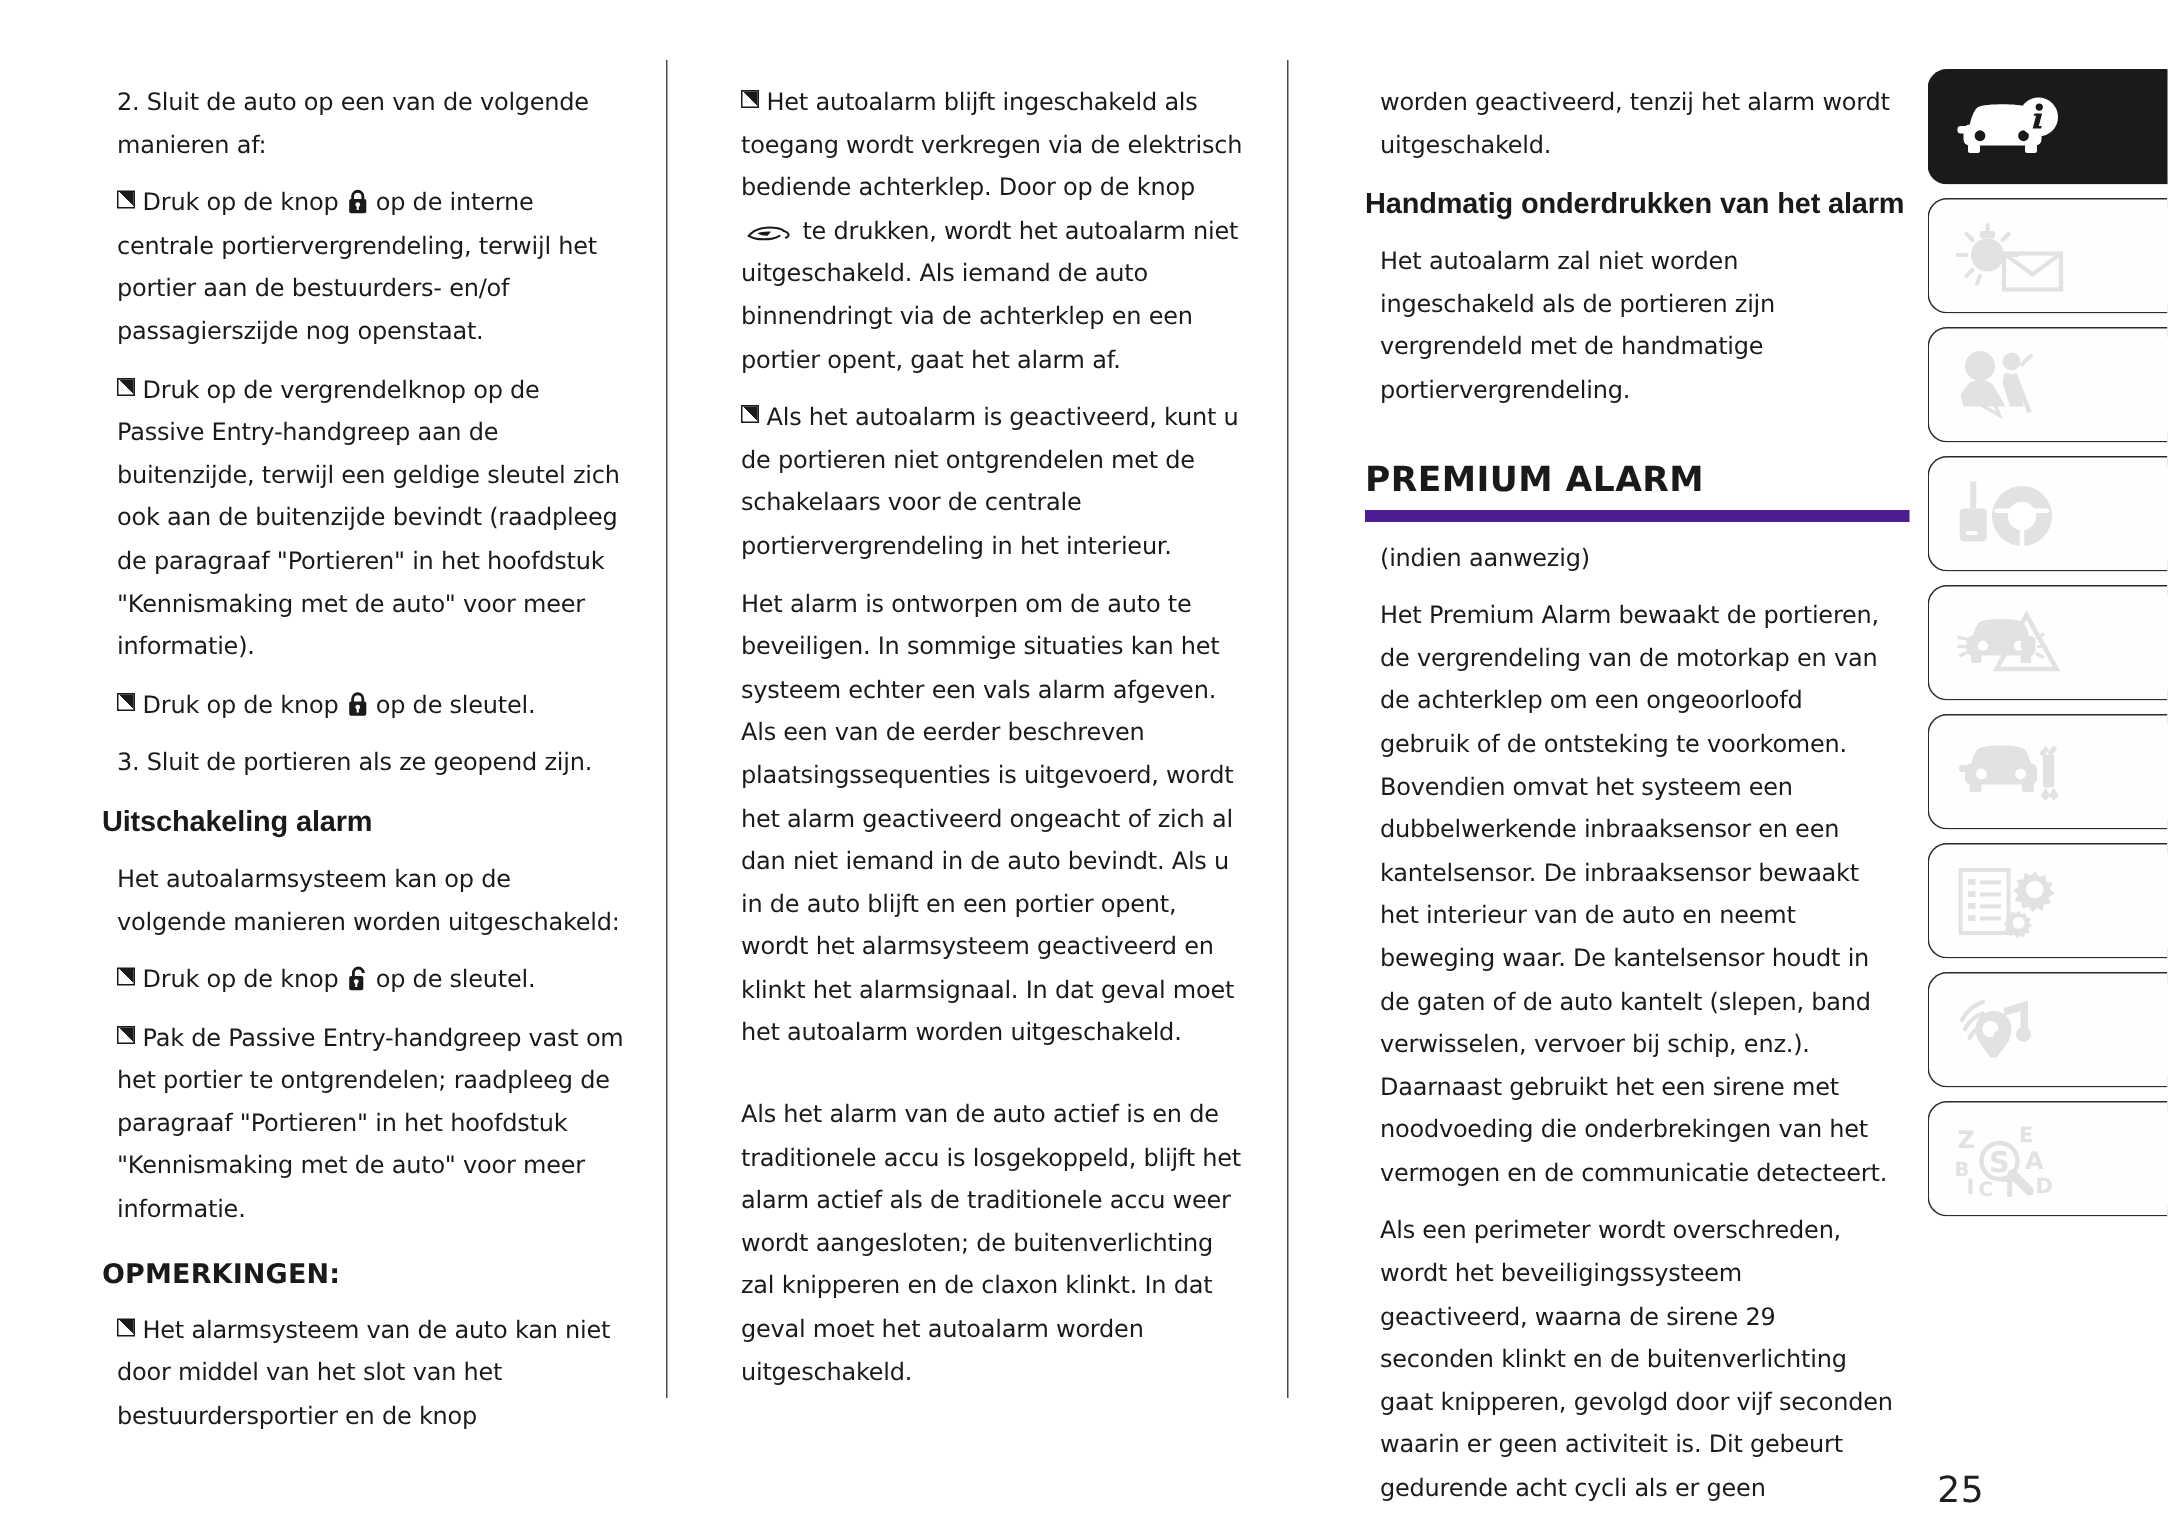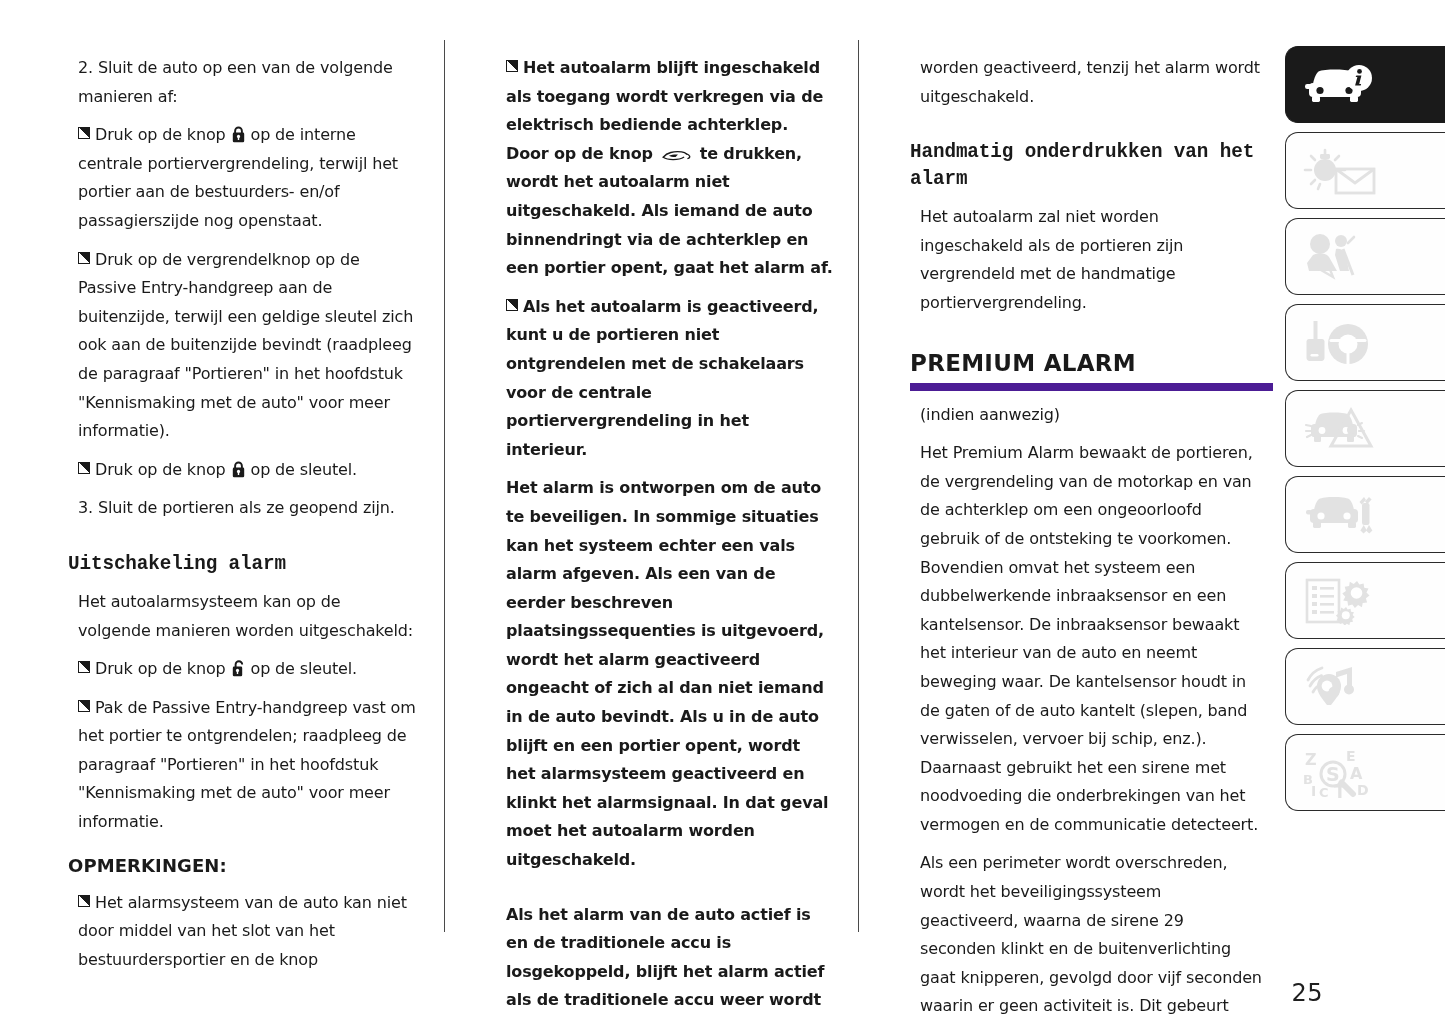--- a/index.html
+++ b/index.html
@@ -32,21 +32,21 @@
     height: 890px;
     display: flex;
     gap: 0;
   }
   .col {
     width: 376px;
     box-sizing: border-box;
     position: relative;
   }
   .col.c1 { padding-right: 16px; }
-  .col.c2 { padding-left: 52px; padding-right: 14px; width: 414px; font-weight: bold; }
+  .col.c2 { padding-left: 40px; padding-right: 14px; width: 414px; }
   .col.c3 { padding-left: 52px; width: 415px; }
 
   .col.c2::before,
   .col.c3::before {
     content: "";
     position: absolute;
     left: 0px;
     top: -4px;
     bottom: 2px;
     width: 1px;
@@ -59,25 +59,25 @@
   p.body {
     margin: 10px;
     font-size: 16px;
     line-height: 28.6px;
     letter-spacing: -0.15px;
     word-spacing: 0px;
   }
   p.body + p.body { margin-top: 0; }
 
   h3.head {
-    margin: 28px 0 1px 0;
+    margin: 12px 0 1px 0;
     font-size: 19.3px;
     line-height: 27px;
     font-weight: bold;
-    font-family: Liberation Mono, monospace;
+    font-family: Liberation Sans, sans-serif;
     letter-spacing: -0.1px;
   }
 
   h2.section {
     margin: 30px 0 6px 0;
     font-size: 23px;
     line-height: 30px;
     font-weight: bold;
     letter-spacing: 0.3px;
     border-bottom: 8px solid #4c1d95;

